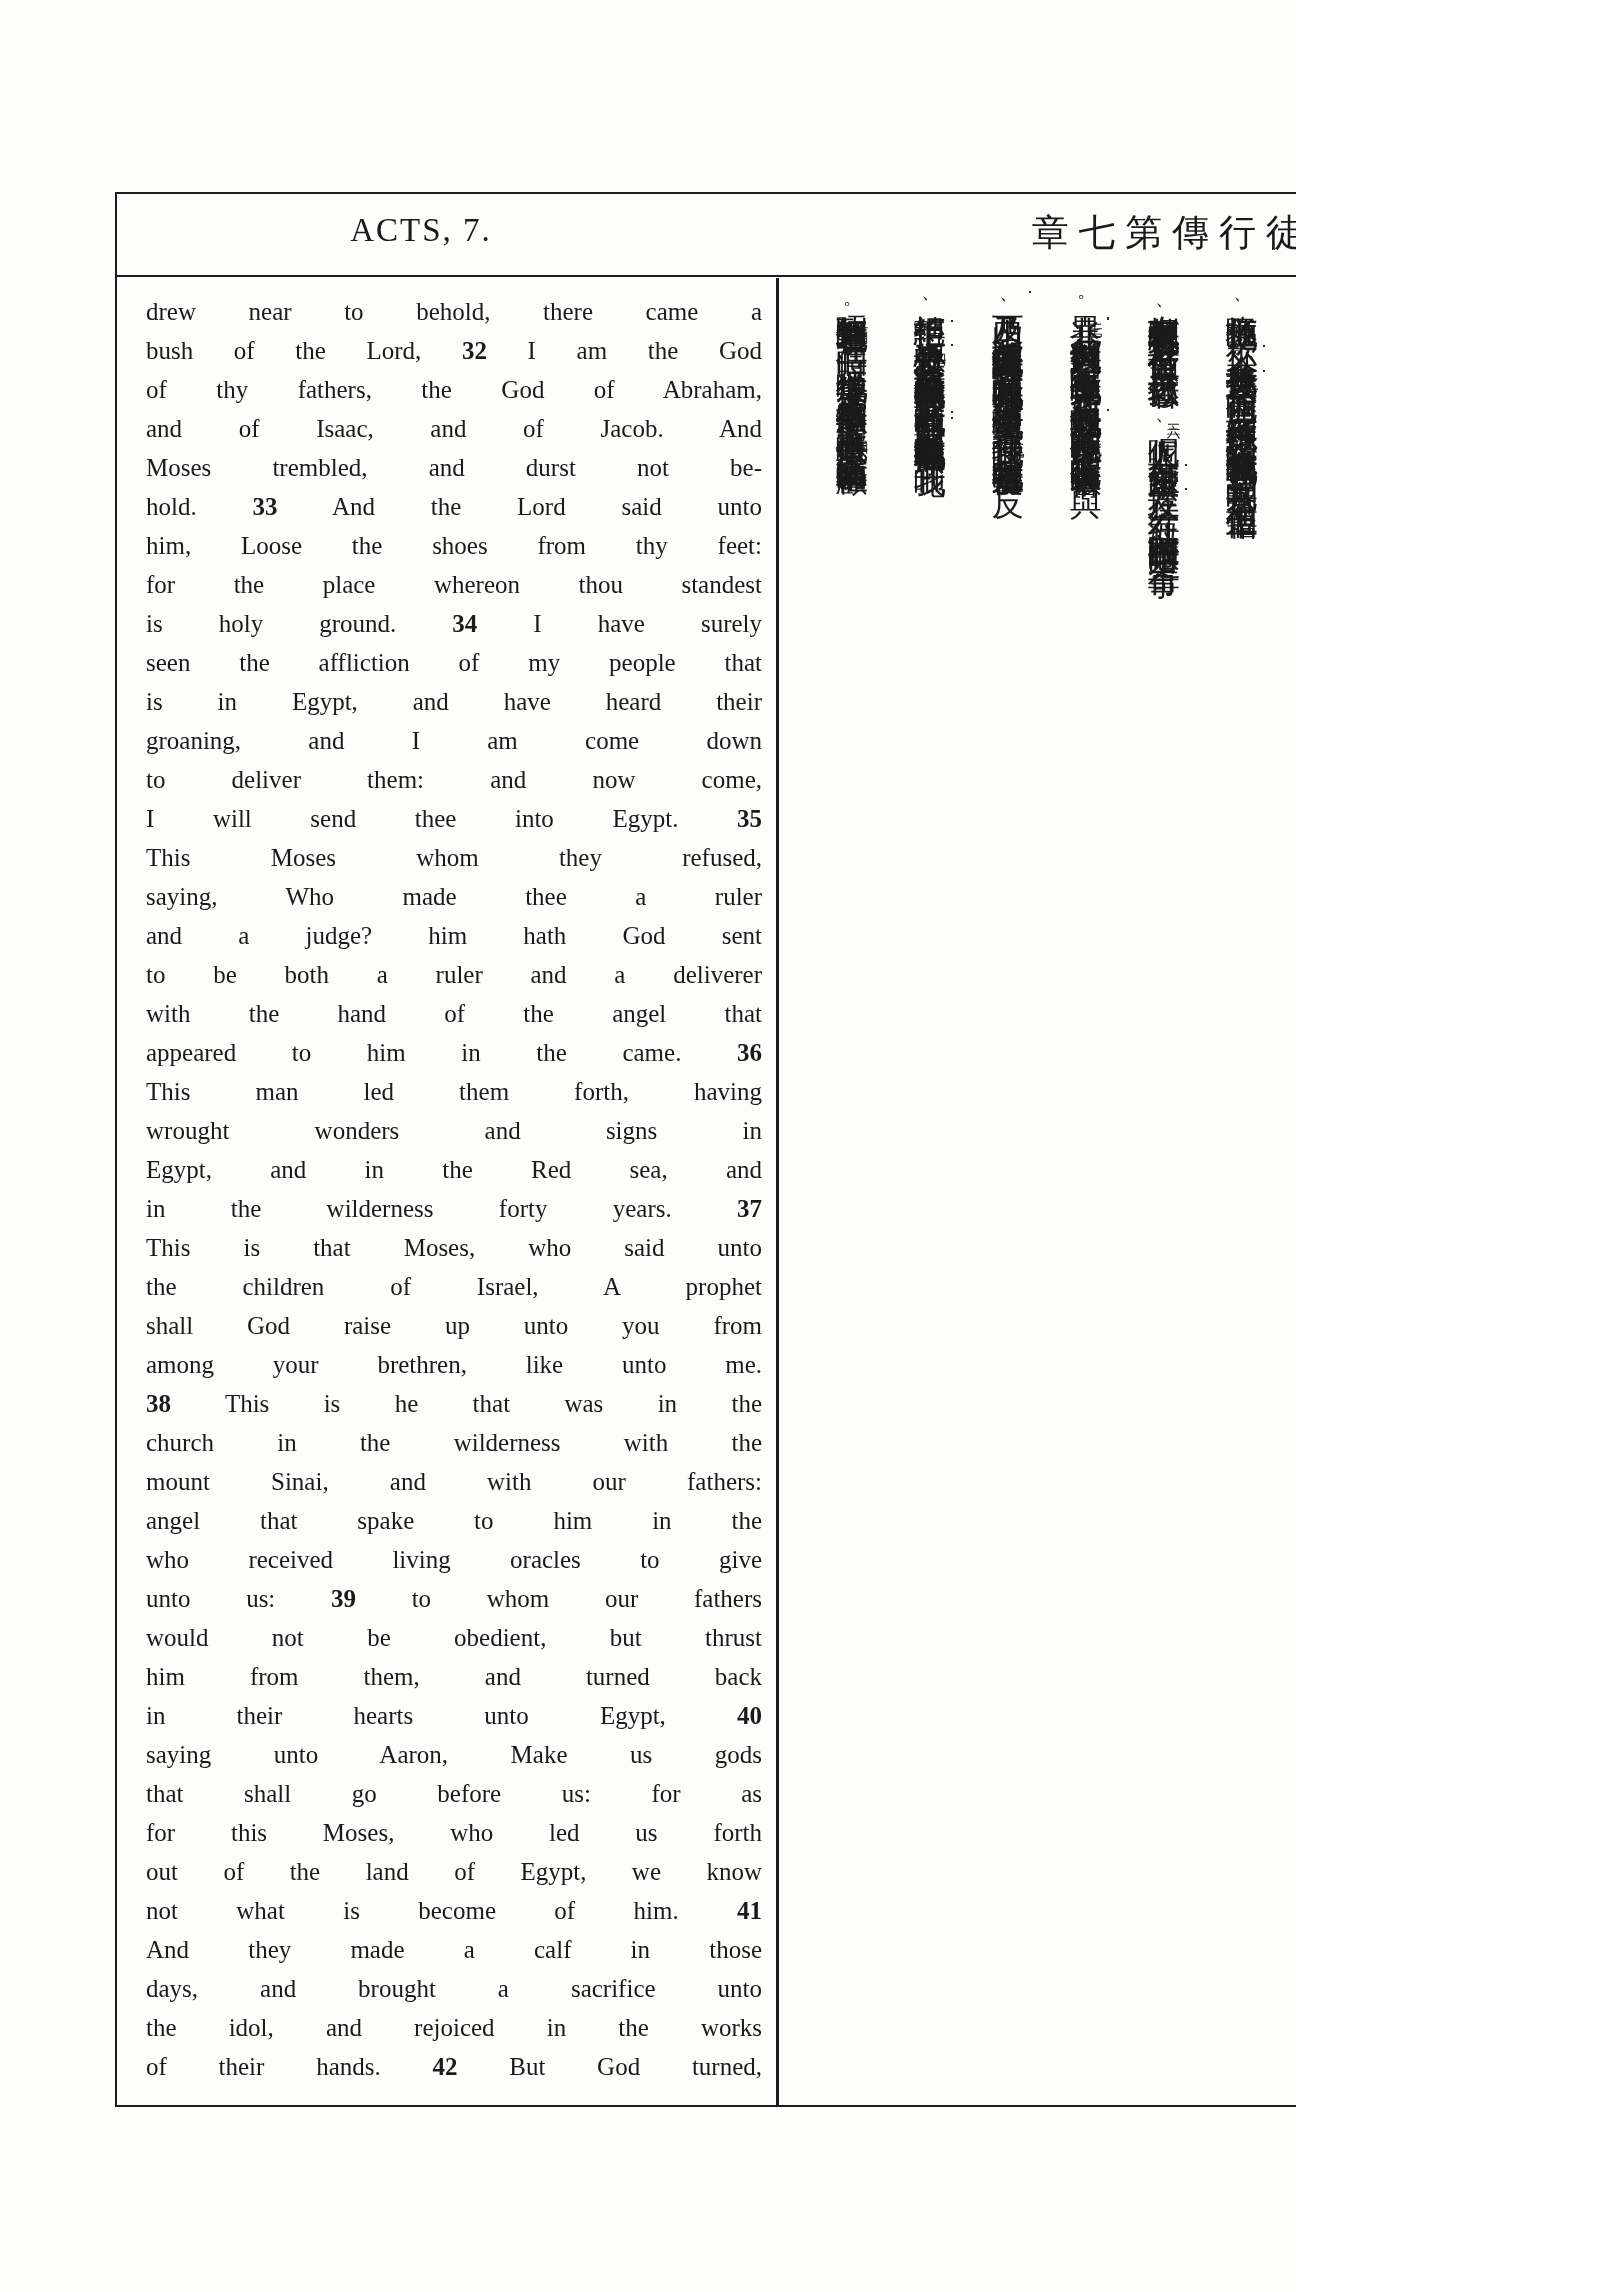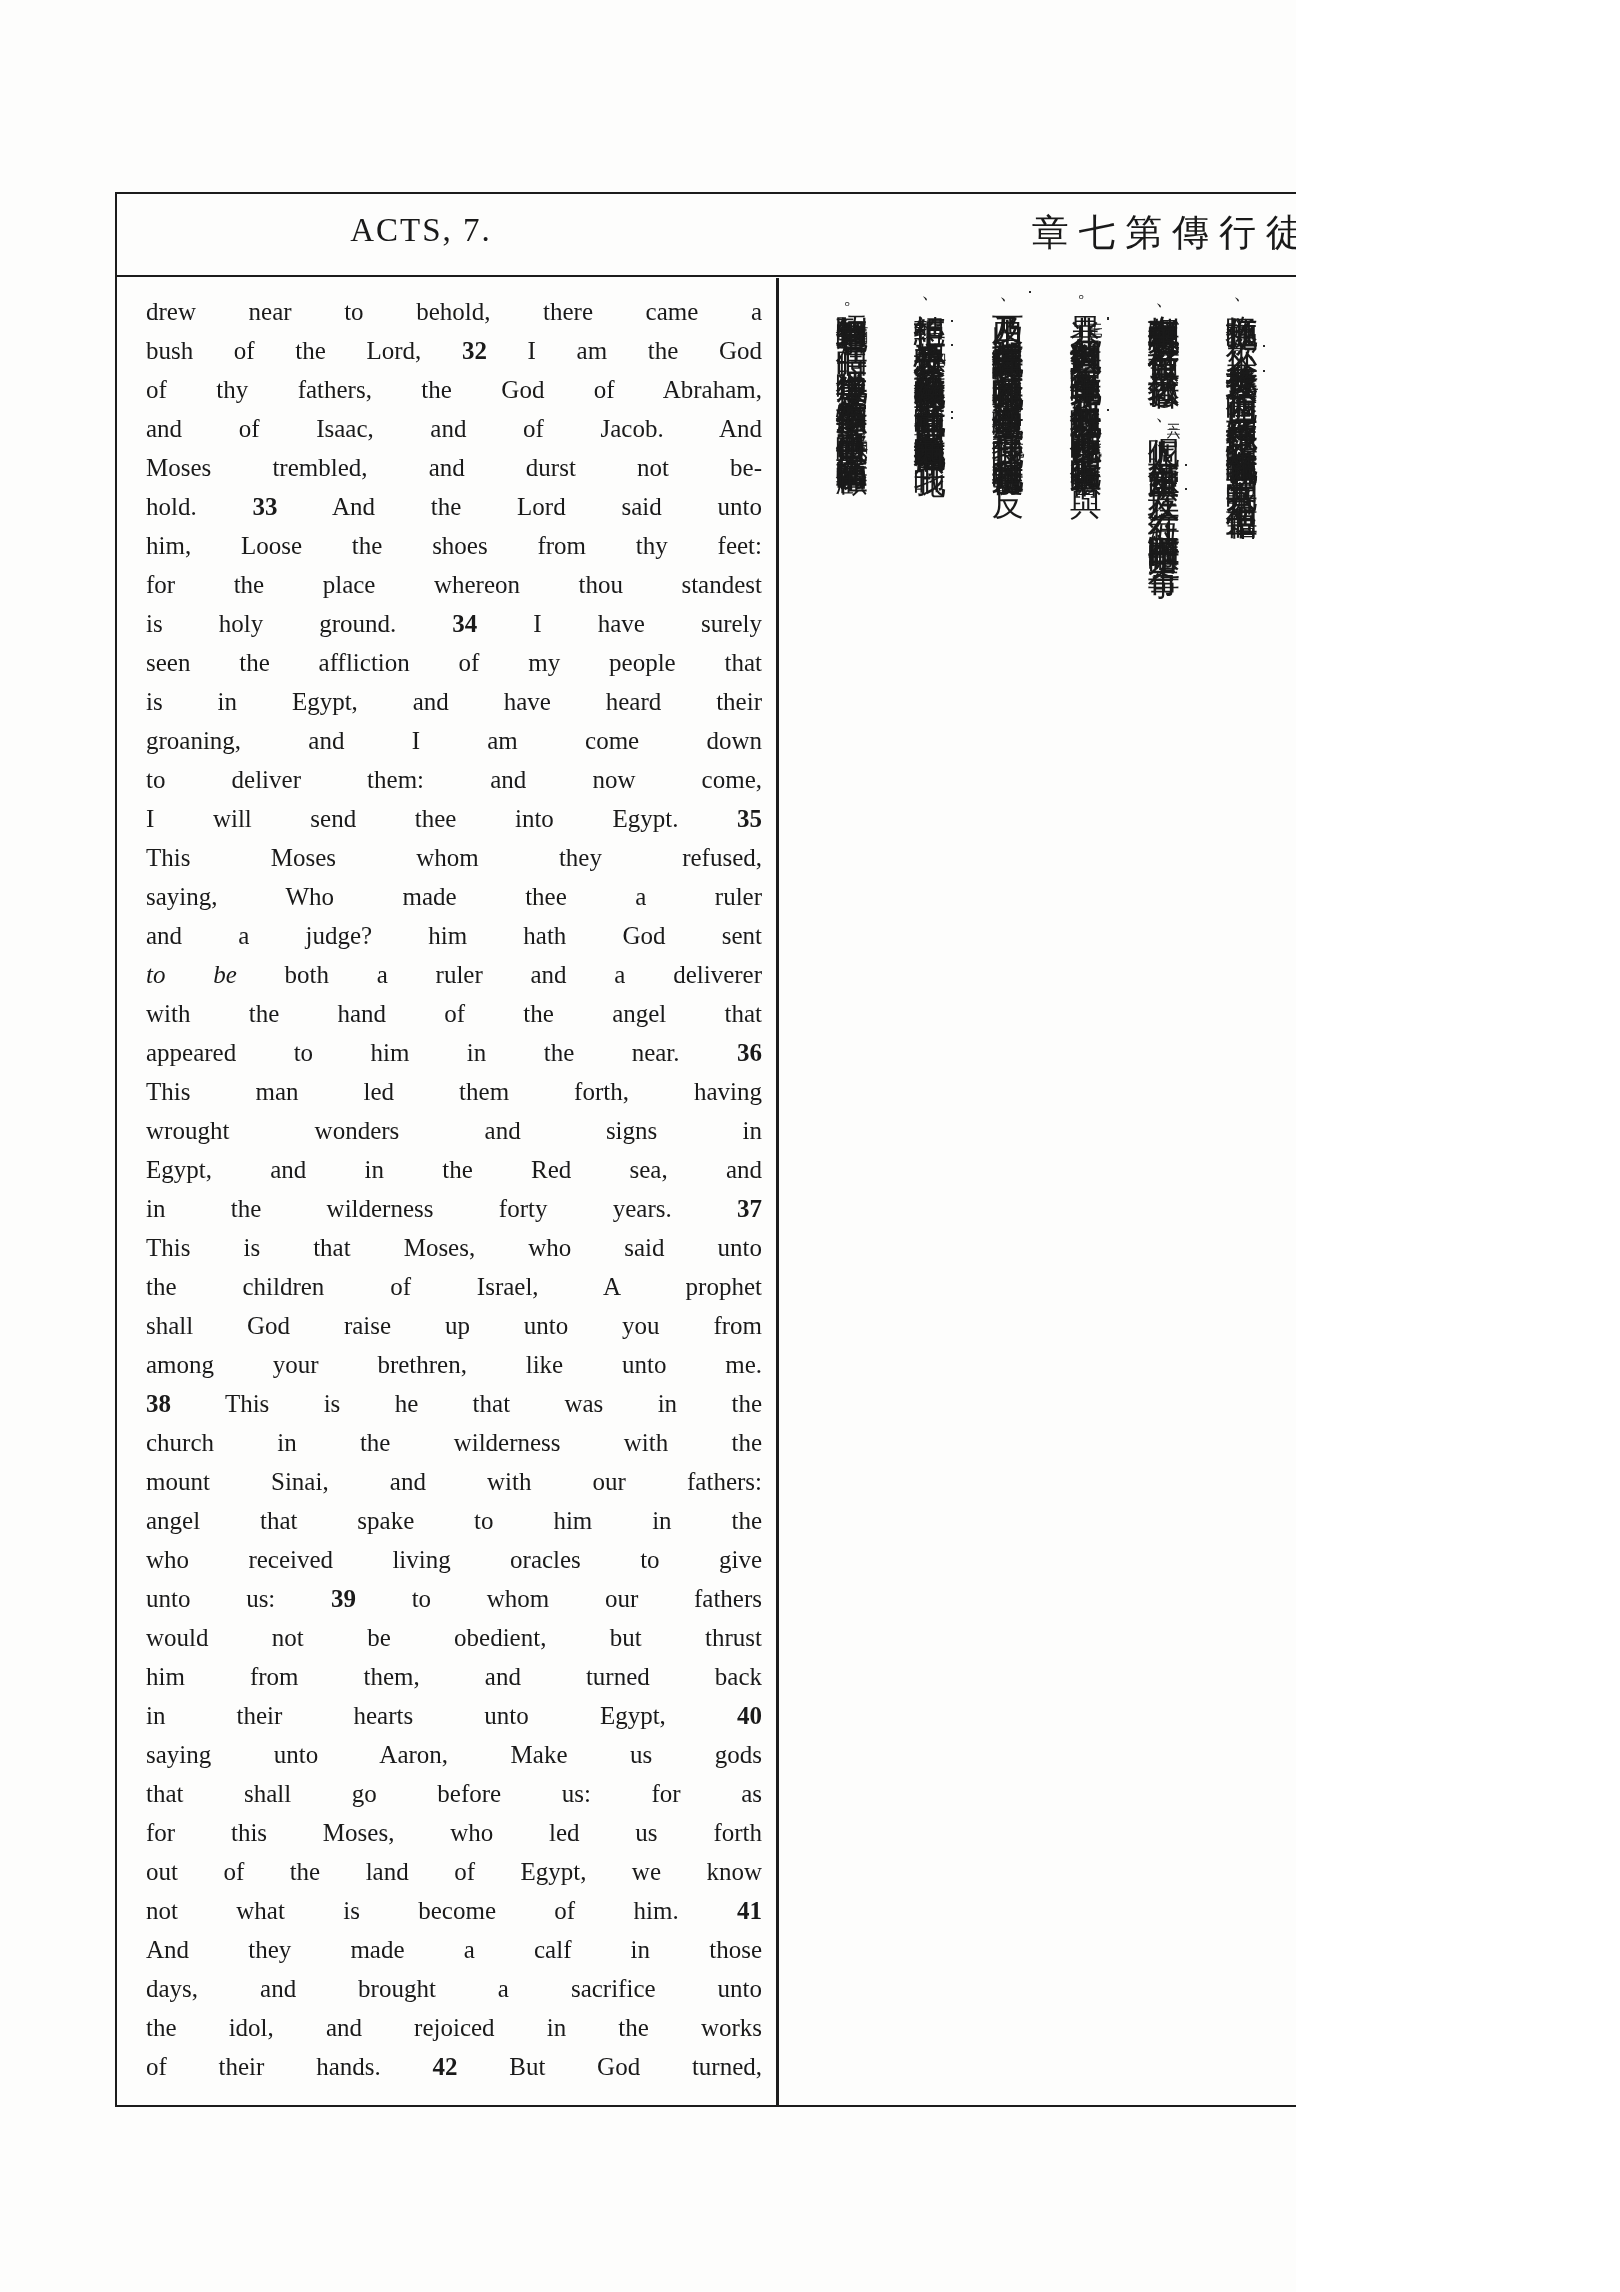--- a/index.html
+++ b/index.html
@@ -18,21 +18,21 @@
   #h-num{right:13.7px;letter-spacing:1px;}
   
   .vrule{position:absolute;top:84px;bottom:0;background:#1c1c1c;}
   #divider{left:659px;width:2.9px;}
   #innerRule{left:1320px;width:2px;}
   
   #eng{position:absolute;left:29px;top:98px;width:616px;
        font-family:"Liberation Serif","DejaVu Serif",serif;font-size:25px;line-height:39px;}
   .eline{text-align:justify;text-align-last:justify;white-space:normal;height:39px;overflow:visible;}
   .eline .b{font-weight:bold;}
-  .eline .i{font-style:italic;margin-top:43px;}
+  .eline .i{margin-top:43px;}
   
   #zh{position:absolute;left:686px;top:96px;width:631px;height:1813px;
       writing-mode:vertical-rl;font-family:"DejaVu Serif","Liberation Serif",serif;
       font-size:32px;line-height:1.42;}
   .zcol{width:78px;padding-right:13.7px;box-sizing:border-box;letter-spacing:1px;}
   .zcol .p{font-size:0.62em;}                       
   .zcol .v{font-size:13.7px;line-height:1.05;letter-spacing:0;
            position:relative;transform:translateX(9.8px);display:inline-block;}
   .zcol .pn{border-right:2px solid #2a2a2a;padding-right:2px;}   
 </style>
@@ -64,21 +64,21 @@
         <div class="eline"><span>seen the affliction of my people that</span></div>
         <div class="eline"><span>is in Egypt, and have heard their</span></div>
         <div class="eline"><span>groaning, and I am come down</span></div>
         <div class="eline"><span>to deliver them: and now come,</span></div>
         <div class="eline"><span>I will send thee into Egypt. </span><span class="b">35</span></div>
         <div class="eline"><span>This Moses whom they refused,</span></div>
         <div class="eline"><span>saying, Who made thee a ruler</span></div>
         <div class="eline"><span>and a judge? him hath God sent</span></div>
         <div class="eline"><span class="i">to be</span><span> both a ruler and a deliverer</span></div>
         <div class="eline"><span>with the hand of the angel that</span></div>
-        <div class="eline"><span>appeared to him in the near. </span><span class="b">36</span></div>
+        <div class="eline"><span>appeared to him in the came. </span><span class="b">36</span></div>
         <div class="eline"><span>This man led them forth, having</span></div>
         <div class="eline"><span>wrought wonders and signs in</span></div>
         <div class="eline"><span>Egypt, and in the Red sea, and</span></div>
         <div class="eline"><span>in the wilderness forty years. </span><span class="b">37</span></div>
         <div class="eline"><span>This is that Moses, who said unto</span></div>
         <div class="eline"><span>the children of Israel, A prophet</span></div>
         <div class="eline"><span>shall God raise up unto you from</span></div>
         <div class="eline"><span>among your brethren, like unto me.</span></div>
         <div class="eline"><span class="b">38</span><span> This is he that was in the</span></div>
         <div class="eline"><span>church in the wilderness with the</span></div>

